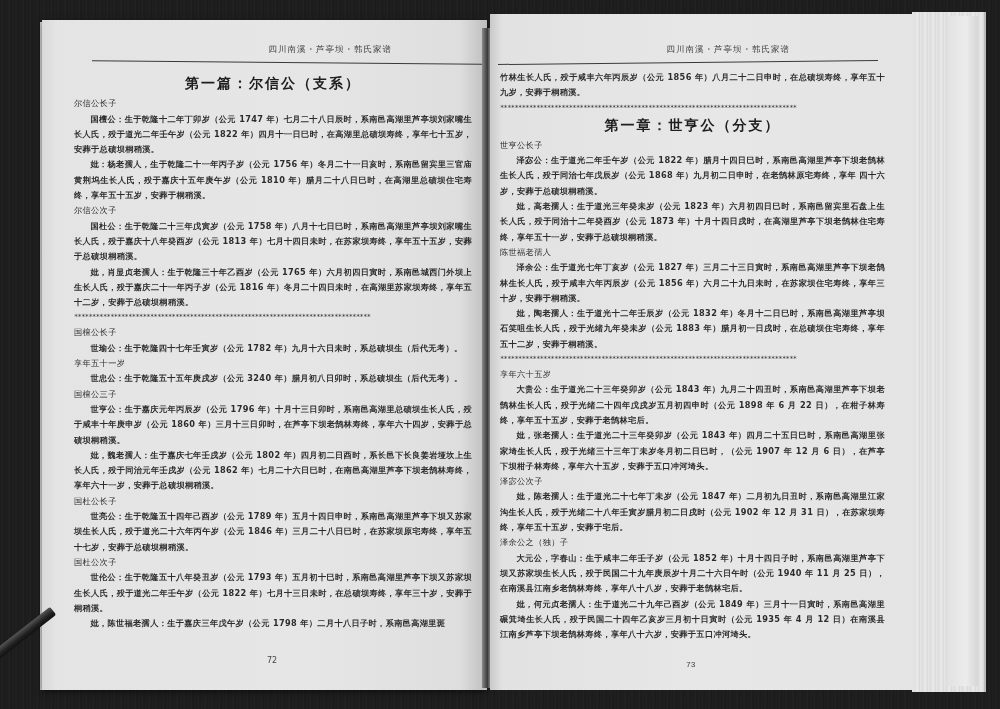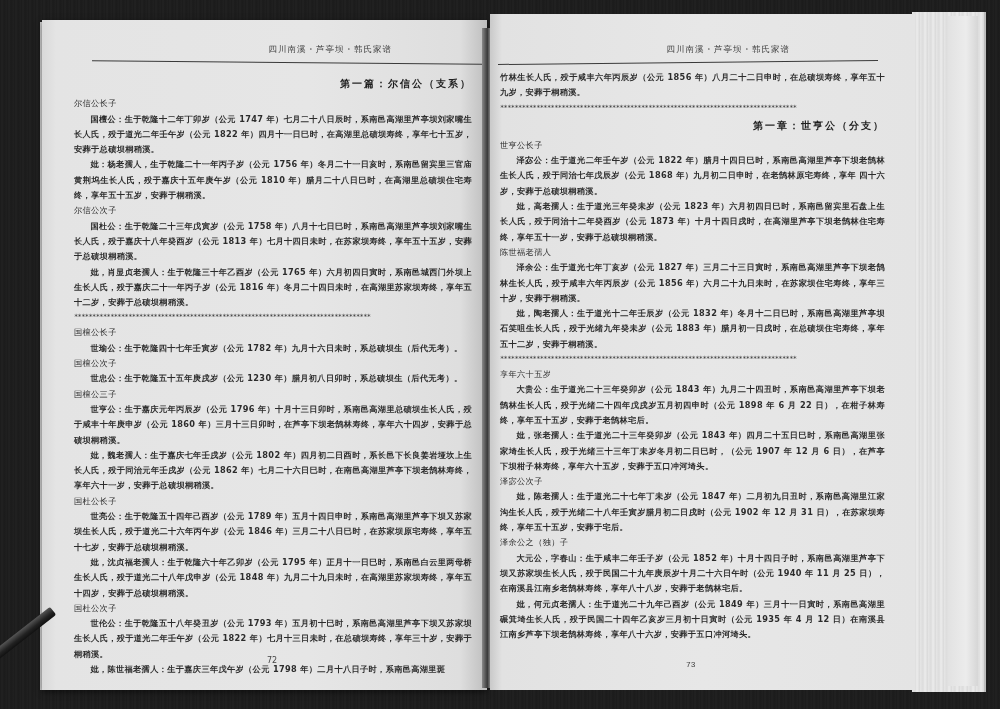--- a/index.html
+++ b/index.html
@@ -50,21 +50,21 @@
       position:absolute; height:1.4px; background:#3a3a3a;
     }
     .content {
       position:absolute; font-size:8.2px; line-height:15.3px; color:#2c2c2c;
       letter-spacing:0.35px;
     }
     .content p { margin:0; text-align:justify; text-indent:2em;font-weight:bold; }
     .content p.cont { text-indent:0; }
     .content .sub { text-align:left; text-indent:0; margin:0; }
     .content h1 {
-      font-size:10px; font-weight:bold; text-align:right; margin:4px 0 5px 0; letter-spacing:2px; color:#1e1e1e;
+      font-size:14px; font-weight:bold; text-align:center; margin:4px 0 5px 0; letter-spacing:2px; color:#1e1e1e;
     }
     .stars {
       font-family:"DejaVu Sans Mono", monospace; font-size:7px; letter-spacing:-0.6px; white-space:nowrap; overflow:hidden; color:#333; line-height:12px; margin:1px 0 2px 0;
     }
     .page-number { position:absolute; font-size:8px; color:#444; }
     .pen {
       position:absolute; left:-10px; top:655px; width:80px; height:10px;
       background: linear-gradient(180deg,#555,#222 60%,#111);
       transform: rotate(-38deg); transform-origin: left center;
       border-radius:2px;
@@ -85,28 +85,27 @@
     <h1>第一篇：尔信公（支系）</h1>
   <div class="sub">尔信公长子</div>
       <p>国檀公：生于乾隆十二年丁卯岁（公元 1747 年）七月二十八日辰时，系南邑高湖里芦亭坝刘家嘴生长人氏，殁于道光二年壬午岁（公元 1822 年）四月十一日巳时，在高湖里总碛坝寿终，享年七十五岁，安葬于总碛坝桐稍溪。</p>
       <p>妣：杨老孺人，生于乾隆二十一年丙子岁（公元 1756 年）冬月二十一日亥时，系南邑留宾里三官庙黄荆坞生长人氏，殁于嘉庆十五年庚午岁（公元 1810 年）腊月二十八日巳时，在高湖里总碛坝住宅寿终，享年五十五岁，安葬于桐稍溪。</p>
       <div class="sub">尔信公次子</div>
       <p>国杜公：生于乾隆二十三年戊寅岁（公元 1758 年）八月十七日巳时，系南邑高湖里芦亭坝刘家嘴生长人氏，殁于嘉庆十八年癸酉岁（公元 1813 年）七月十四日未时，在苏家坝寿终，享年五十五岁，安葬于总碛坝桐稍溪。</p>
       <p>妣，肖显贞老孺人：生于乾隆三十年乙酉岁（公元 1765 年）六月初四日寅时，系南邑城西门外坝上生长人氏，殁于嘉庆二十一年丙子岁（公元 1816 年）冬月二十四日未时，在高湖里苏家坝寿终，享年五十二岁，安葬于总碛坝桐稍溪。</p>
       <div class="stars">**********************************************************************************</div>
       <div class="sub">国檀公长子</div>
       <p>世瑜公：生于乾隆四十七年壬寅岁（公元 1782 年）九月十六日未时，系总碛坝生（后代无考）。</p>
-      <div class="sub">国檀公次子</div>
-      <p>世忠公：生于乾隆五十五年庚戌岁（公元 1230 年）腊月初八日卯时，系总碛坝生（后代无考）。</p>
+      <div class="sub">享年五十一岁</div>
+      <p>世忠公：生于乾隆五十五年庚戌岁（公元 3240 年）腊月初八日卯时，系总碛坝生（后代无考）。</p>
       <div class="sub">国檀公三子</div>
       <p>世亨公：生于嘉庆元年丙辰岁（公元 1796 年）十月十三日卯时，系南邑高湖里总碛坝生长人氏，殁于咸丰十年庚申岁（公元 1860 年）三月十三日卯时，在芦亭下坝老鹄林寿终，享年六十四岁，安葬于总碛坝桐稍溪。</p>
       <p>妣，魏老孺人：生于嘉庆七年壬戌岁（公元 1802 年）四月初二日酉时，系长邑下长良姜岩垭坎上生长人氏，殁于同治元年壬戌岁（公元 1862 年）七月二十六日巳时，在南邑高湖里芦亭下坝老鹄林寿终，享年六十一岁，安葬于总碛坝桐稍溪。</p>
       <div class="sub">国杜公长子</div>
       <p>世亮公：生于乾隆五十四年己酉岁（公元 1789 年）五月十四日申时，系南邑高湖里芦亭下坝又苏家坝生长人氏，殁于道光二十六年丙午岁（公元 1846 年）三月二十八日巳时，在苏家坝原宅寿终，享年五十七岁，安葬于总碛坝桐稍溪。</p>
-      <p>妣，沈贞福老孺人：生于乾隆六十年乙卯岁（公元 1795 年）正月十一日巳时，系南邑白云里两母桥生长人氏，殁于道光二十八年戊申岁（公元 1848 年）九月二十九日未时，在高湖里苏家坝寿终，享年五十四岁，安葬于总碛坝桐稍溪。</p>
       <div class="sub">国杜公次子</div>
       <p>世伦公：生于乾隆五十八年癸丑岁（公元 1793 年）五月初十巳时，系南邑高湖里芦亭下坝又苏家坝生长人氏，殁于道光二年壬午岁（公元 1822 年）七月十三日未时，在总碛坝寿终，享年三十岁，安葬于桐稍溪。</p>
       <p>妣，陈世福老孺人：生于嘉庆三年戊午岁（公元 1798 年）二月十八日子时，系南邑高湖里斑</p>
     </div>
   <div class="page-number" style="left:225px; top:636px;">72</div>
 </div>
 
 <div class="gutter"></div>
 
 <div class="page-right">

